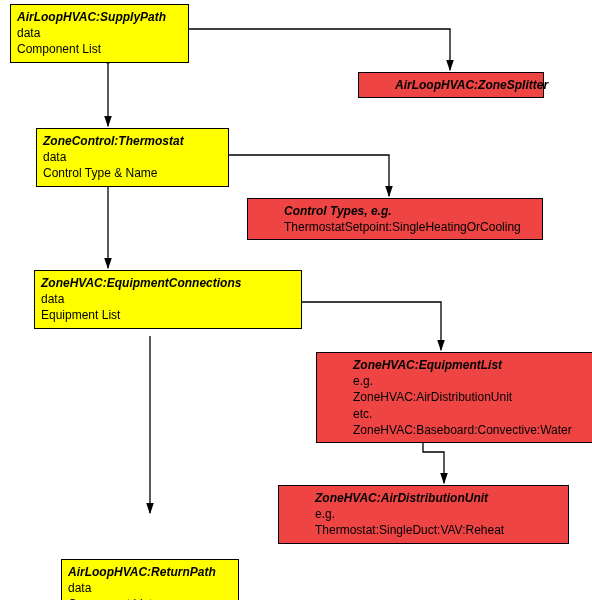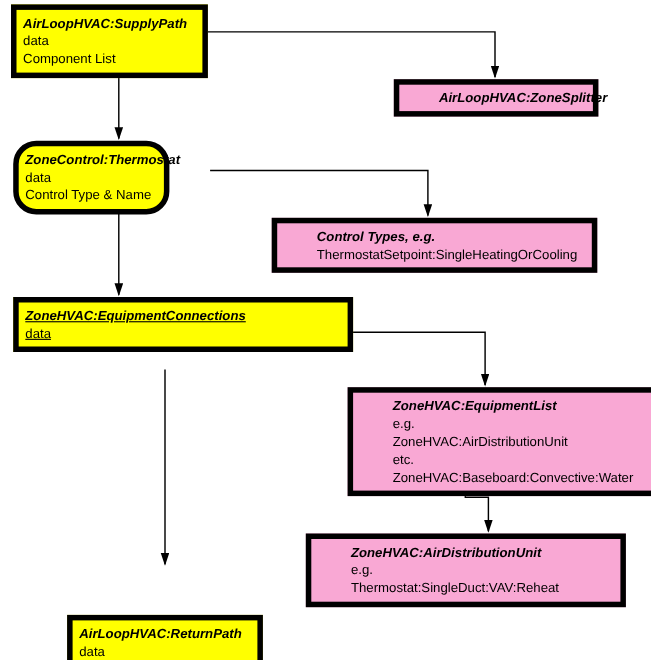--- a/index.html
+++ b/index.html
@@ -10,26 +10,26 @@
     height: 600px;
     position: relative;
     background: #fff;
     font-family: Arial, sans-serif;
     font-size: 12px;
     color: #000;
     overflow: hidden;
   }
   .box {
     position: absolute;
-    border: 5px solid #000000;
+    border: 1px solid #000000;
     padding: 4px 6px;
     line-height: 1.35;
   }
   .yellow { background: #ffff00; }
-  .cyan { background: #f9a8d4; padding-left: 36px; }
+  .cyan { background: #ef4444; padding-left: 36px; }
   .title { font-weight: bold; font-style: italic; }
   svg.connector {
     position: absolute;
     top: 0; left: 0;
     width: 592px; height: 600px;
     pointer-events: none;
   }
 </style>
 </head>
 <body>
@@ -60,34 +60,35 @@
 <div class="box yellow" style="left:10px; top:4px; width:179px;">
   <div class="title">AirLoopHVAC:SupplyPath</div>
   <div>data</div>
   <div>Component List</div>
 </div>
 
 <div class="box cyan" style="left:358px; top:72px; width:186px;">
   <div class="title">AirLoopHVAC:ZoneSplitter</div>
 </div>
 
-<div class="box yellow" style="left:12px; top:128px; width:142px;border-radius:21px;">
+<div class="box yellow" style="left:36px; top:128px; width:193px;">
   <div class="title">ZoneControl:Thermostat</div>
   <div>data</div>
   <div>Control Type &amp; Name</div>
 </div>
 
 <div class="box cyan" style="left:247px; top:198px; width:296px;">
   <div class="title">Control Types, e.g.</div>
   <div>ThermostatSetpoint:SingleHeatingOrCooling</div>
 </div>
 
-<div class="box yellow" style="left:12px; top:270px; width:309px;text-decoration:underline;">
+<div class="box yellow" style="left:34px; top:270px; width:268px;">
   <div class="title">ZoneHVAC:EquipmentConnections</div>
   <div>data</div>
+  <div>Equipment List</div>
 </div>
 
 <div class="box cyan" style="left:316px; top:352px; width:283px;">
   <div class="title">ZoneHVAC:EquipmentList</div>
   <div>e.g.</div>
   <div>ZoneHVAC:AirDistributionUnit</div>
   <div>etc.</div>
   <div>ZoneHVAC:Baseboard:Convective:Water</div>
 </div>
 

